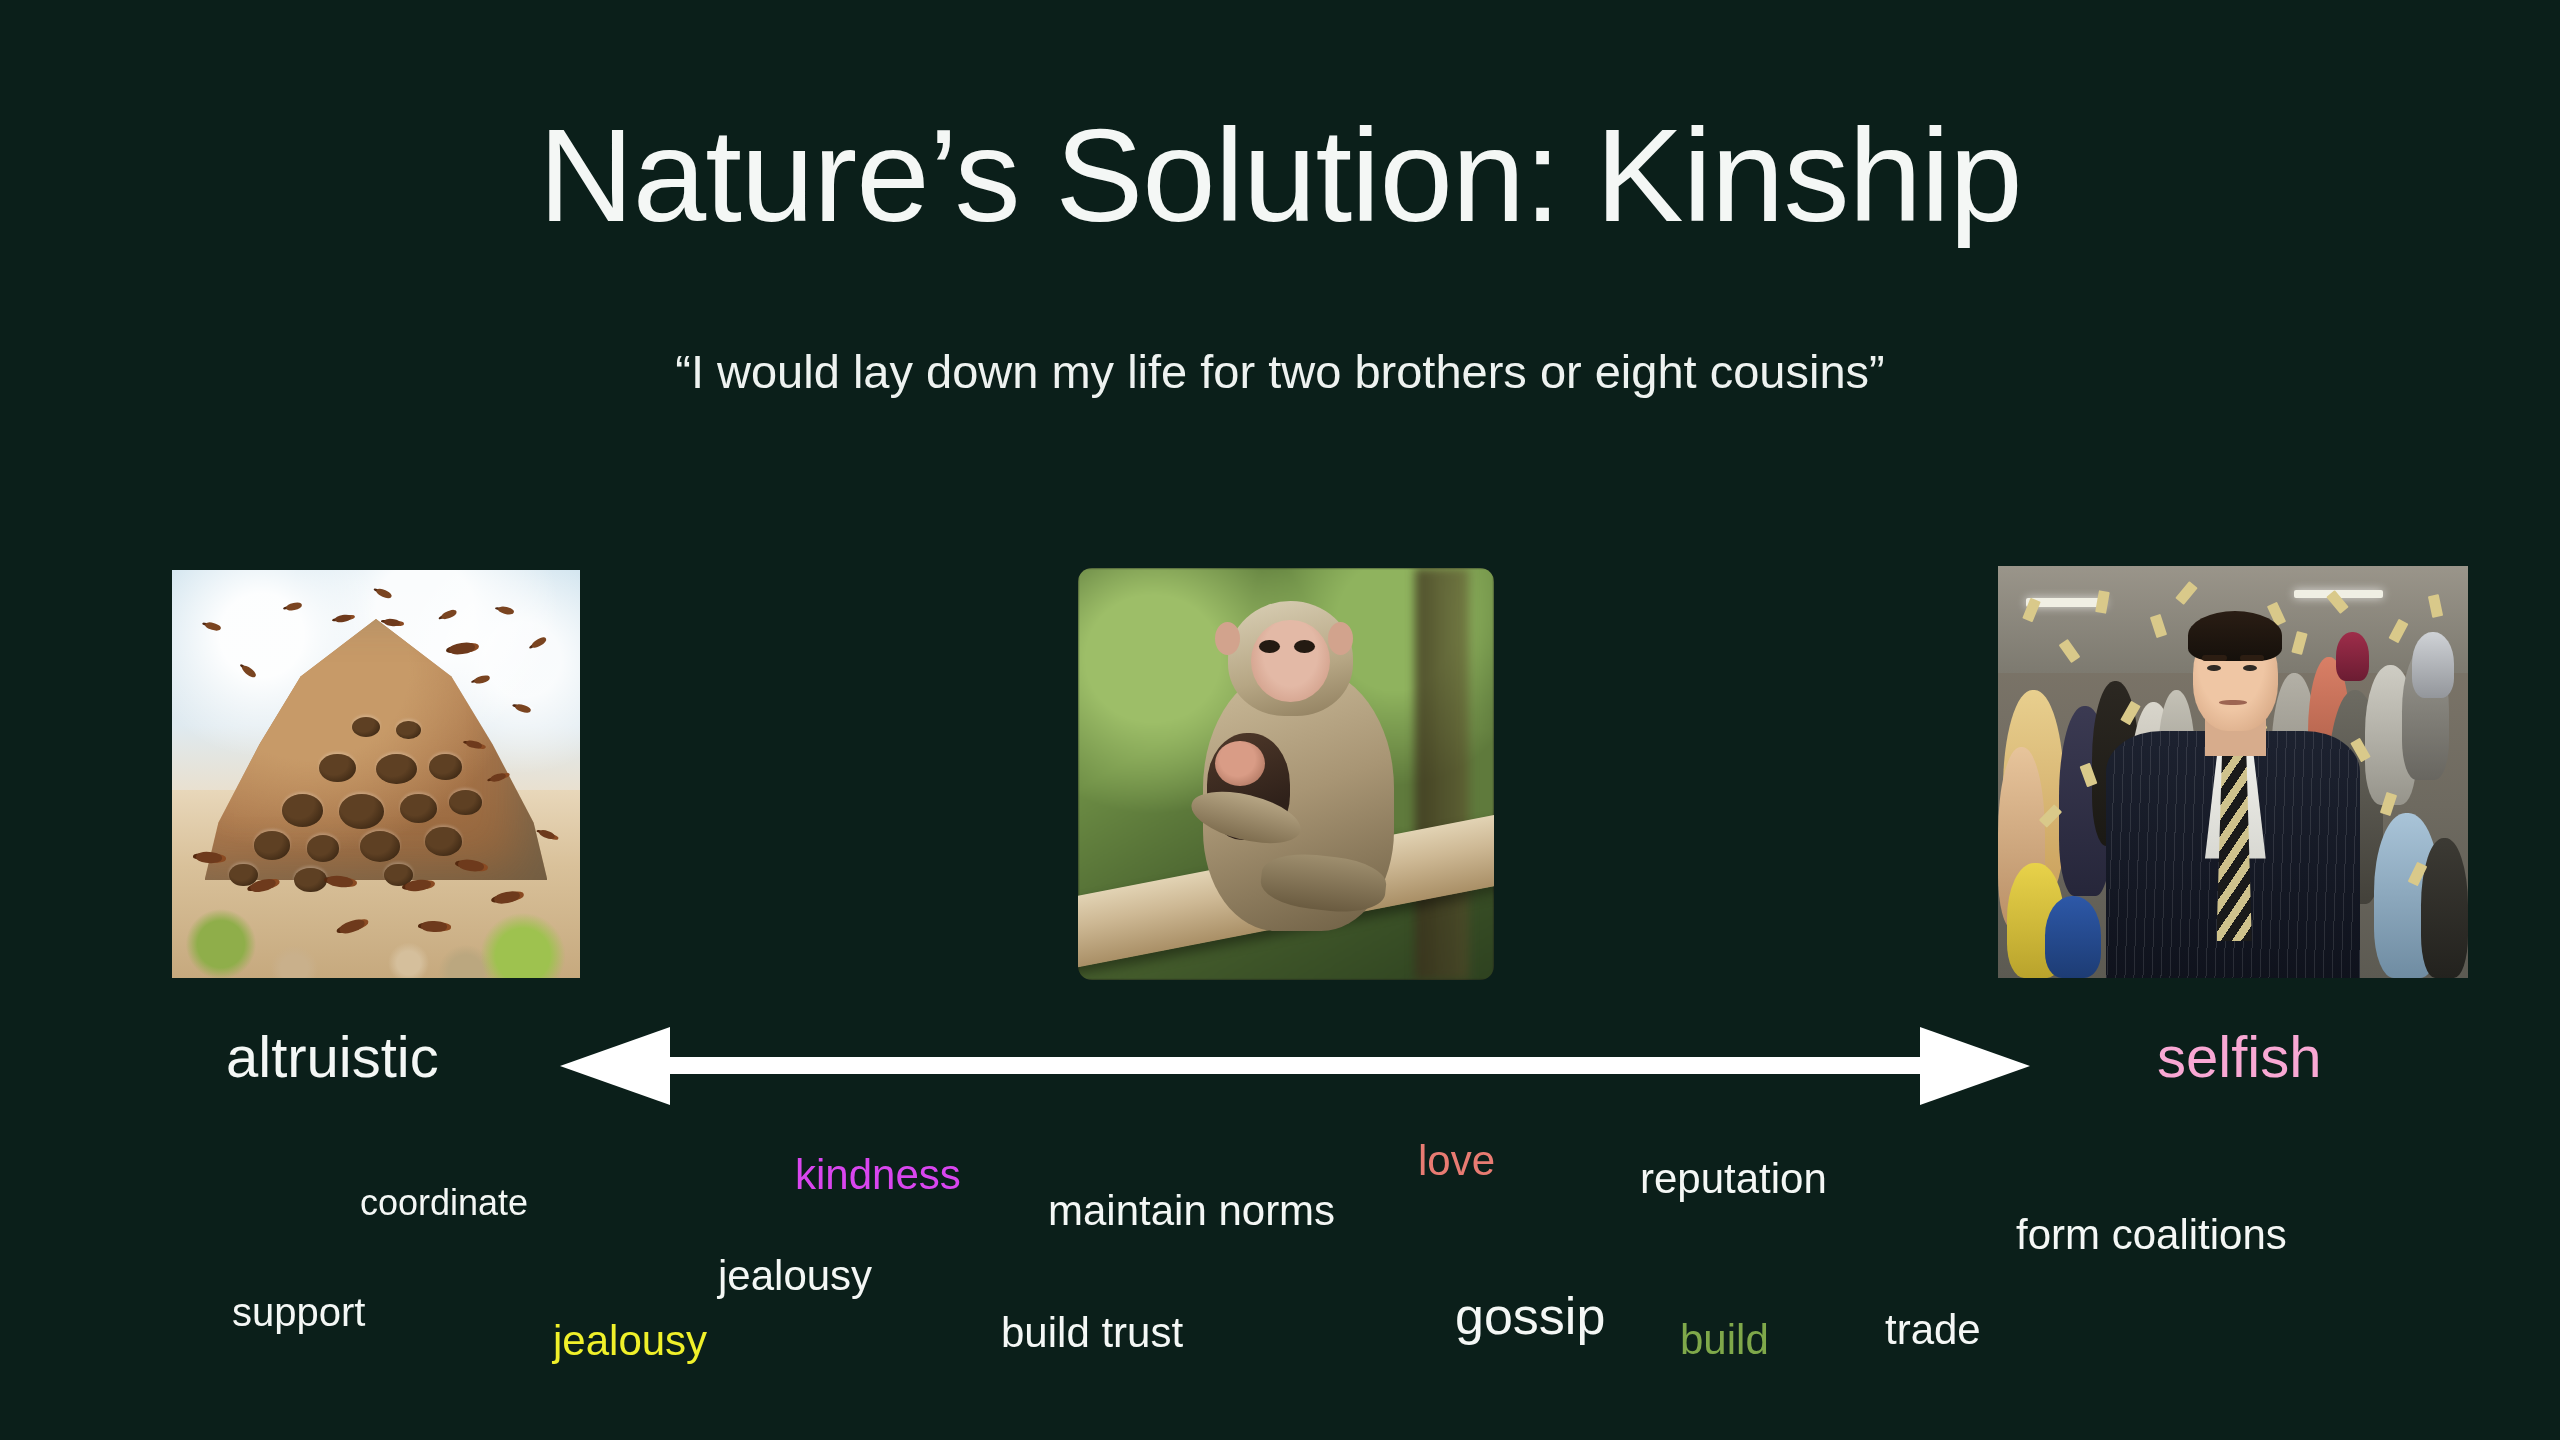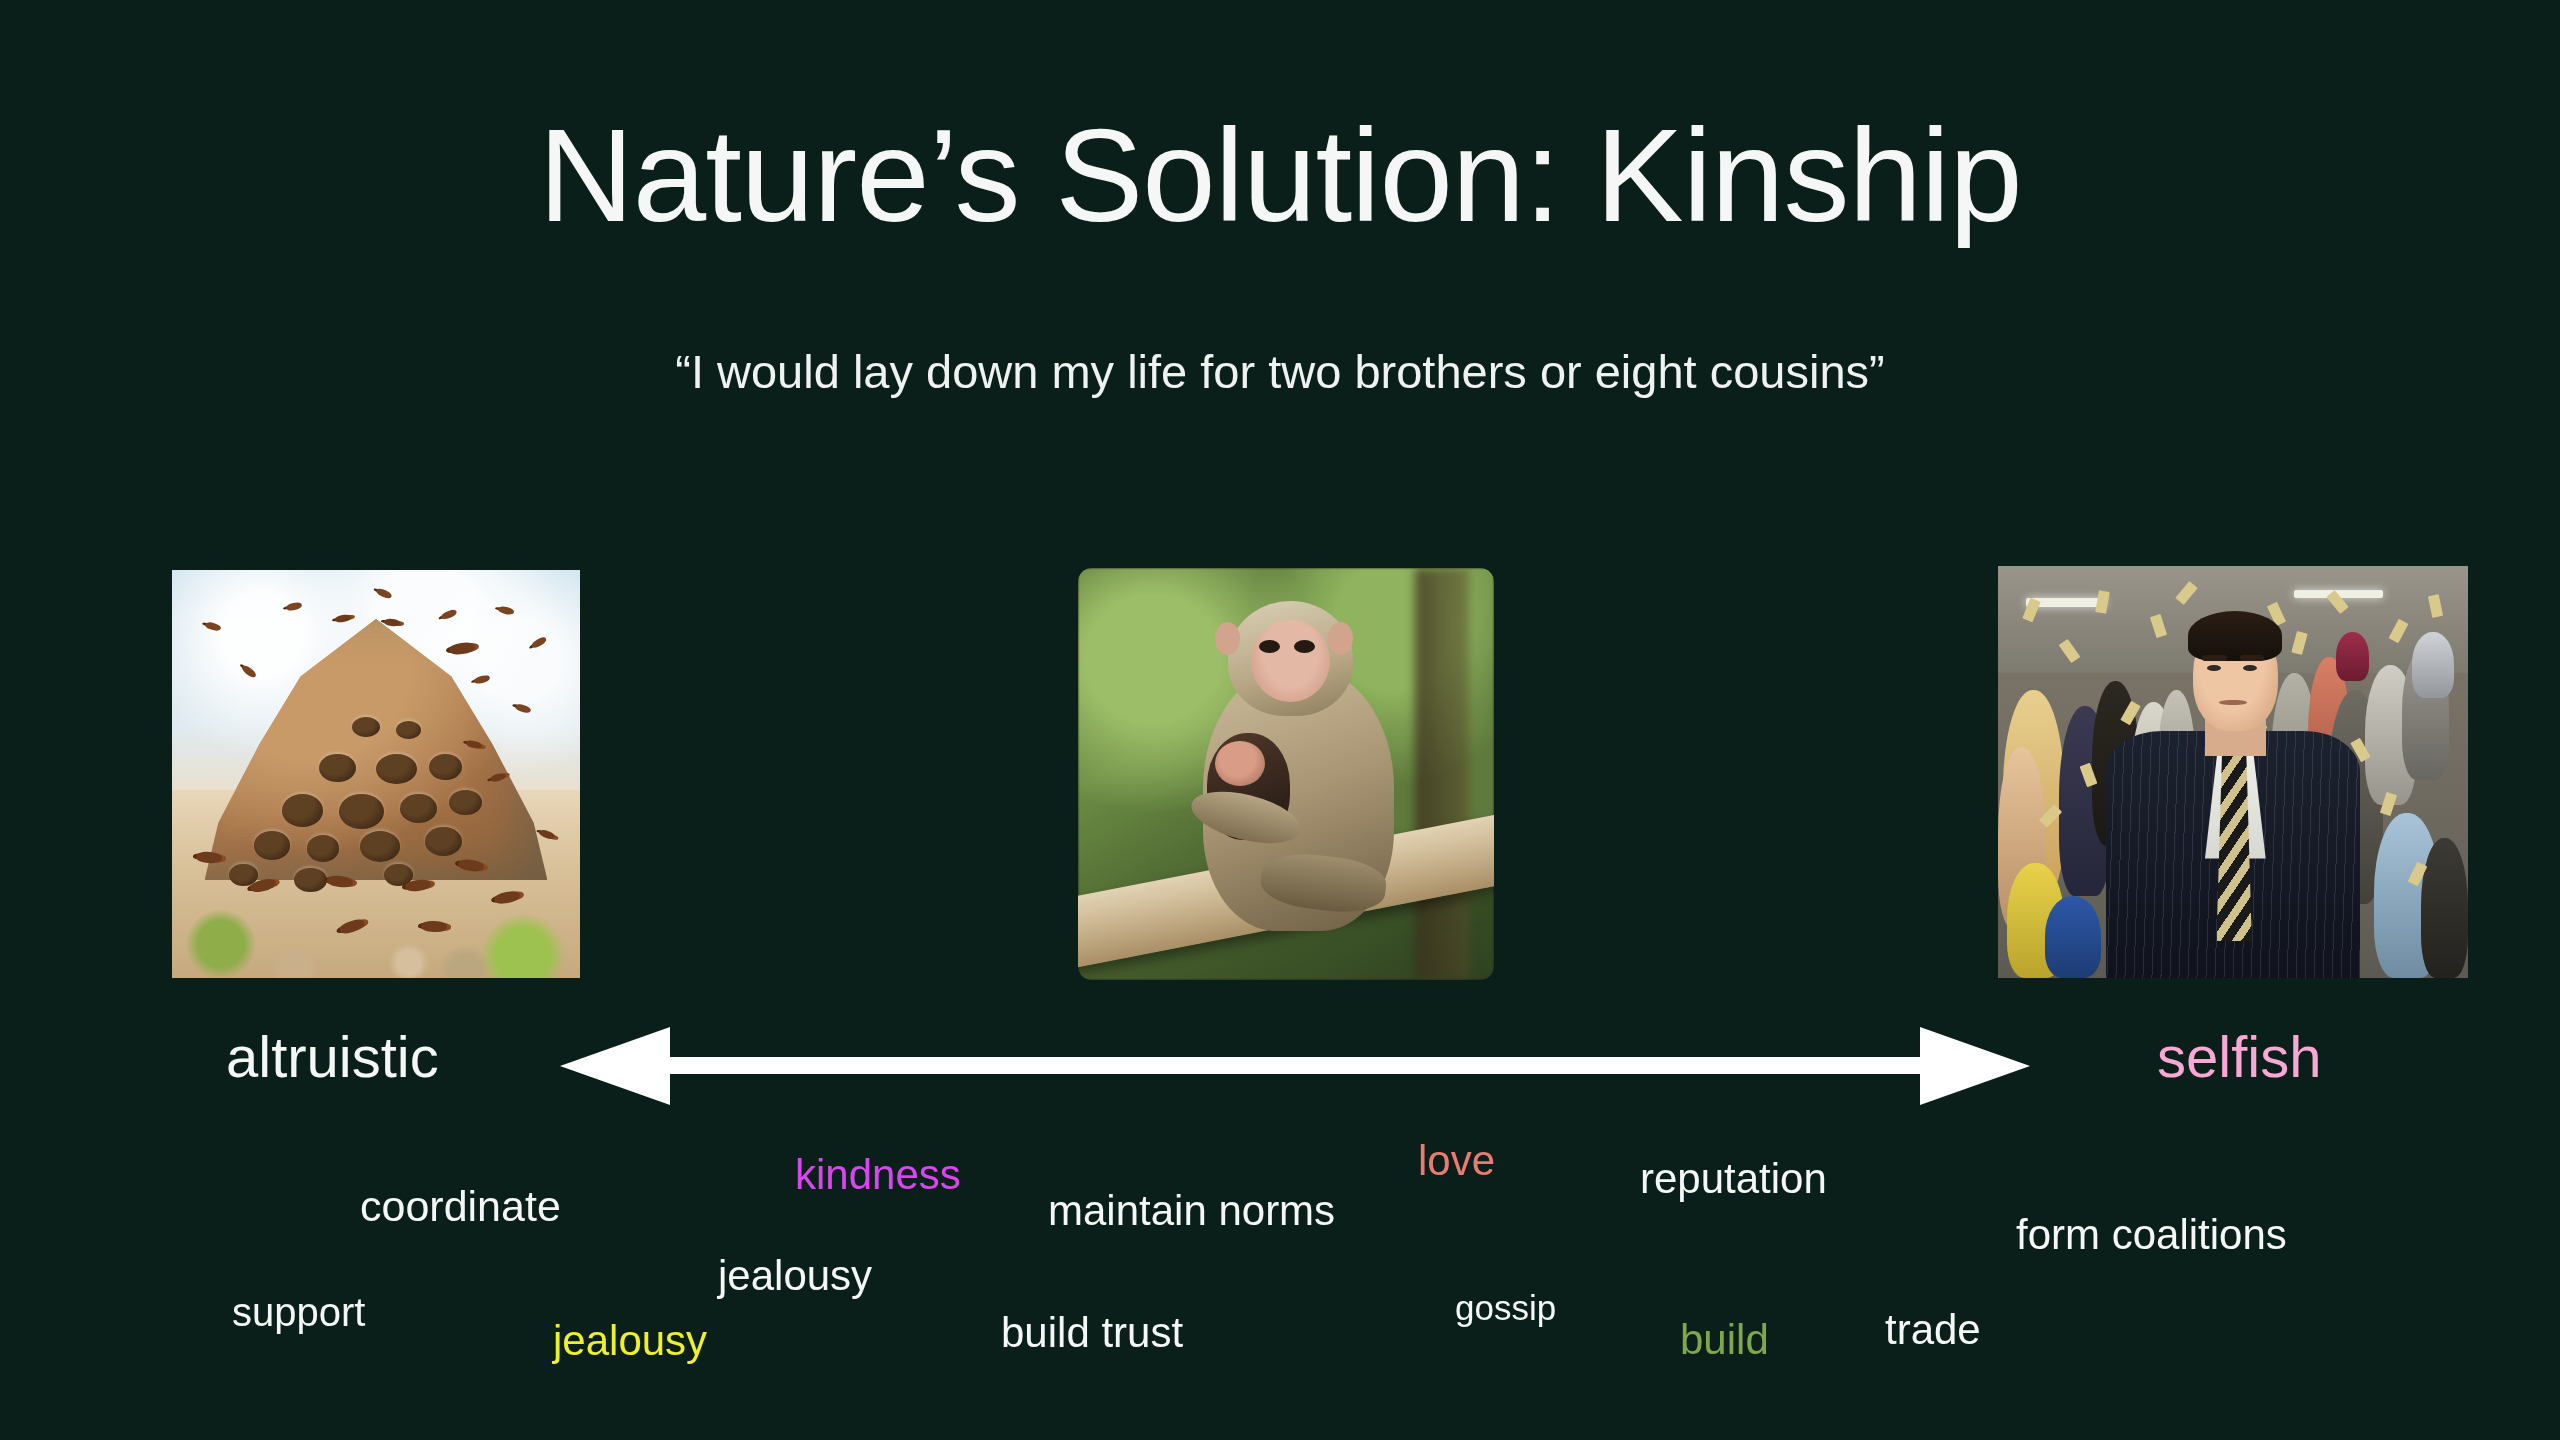--- a/index.html
+++ b/index.html
@@ -406,28 +406,28 @@
     <g>
       <rect x="660" y="1057" width="1270" height="17" fill="#ffffff"></rect>
       <polygon points="560,1066 670,1027 670,1105" fill="#ffffff"></polygon>
       <polygon points="2030,1066 1920,1027 1920,1105" fill="#ffffff"></polygon>
     </g>
   </svg>
   <div id="label-altruistic">altruistic</div>
   <div id="label-selfish">selfish</div>
 
   <div id="word-cloud">
-      <div class="word" style="left: 360px; top: 1185px; font-size: 43px; color: rgb(244, 247, 245);">coordinate</div>
+      <div class="word" style="left: 360px; top: 1185px; font-size: 36px; color: rgb(244, 247, 245);">coordinate</div>
       <div class="word" style="left: 232px; top: 1292px; font-size: 40px; color: rgb(244, 247, 245);">support</div>
       <div class="word" style="left: 795px; top: 1154px; font-size: 42px; color: #d946ef;">kindness</div>
       <div class="word" style="left: 718px; top: 1255px; font-size: 42px; color: rgb(244, 247, 245);">jealousy</div>
       <div class="word" style="left: 553px; top: 1320px; font-size: 42px; color: rgb(240, 240, 42);">jealousy</div>
       <div class="word" style="left: 1048px; top: 1190px; font-size: 42px; color: rgb(244, 247, 245);">maintain norms</div>
       <div class="word" style="left: 1001px; top: 1312px; font-size: 42px; color: rgb(244, 247, 245);">build trust</div>
       <div class="word" style="left: 1418px; top: 1140px; font-size: 42px; color: rgb(232, 123, 114);">love</div>
-      <div class="word" style="left: 1455px; top: 1290px; font-size: 35px; color: rgb(244, 247, 245);">gossip</div>
+      <div class="word" style="left: 1455px; top: 1290px; font-size: 52px; color: rgb(244, 247, 245);">gossip</div>
       <div class="word" style="left: 1640px; top: 1158px; font-size: 42px; color: rgb(244, 247, 245);">reputation</div>
       <div class="word" style="left: 1680px; top: 1319px; font-size: 42px; color: rgb(127, 168, 74);">build</div>
       <div class="word" style="left: 1885px; top: 1309px; font-size: 42px; color: rgb(244, 247, 245);">trade</div>
       <div class="word" style="left: 2016px; top: 1214px; font-size: 42px; color: rgb(244, 247, 245);">form coalitions</div>
     </div>
 
 </div>
 
 </body></html>

